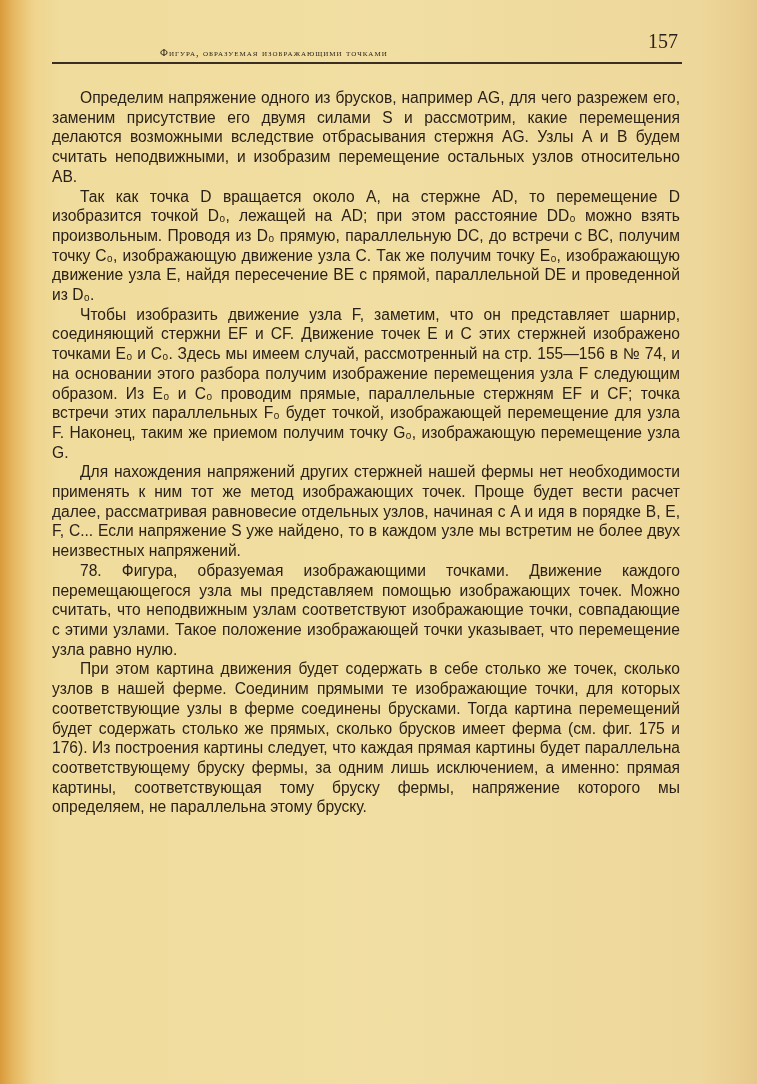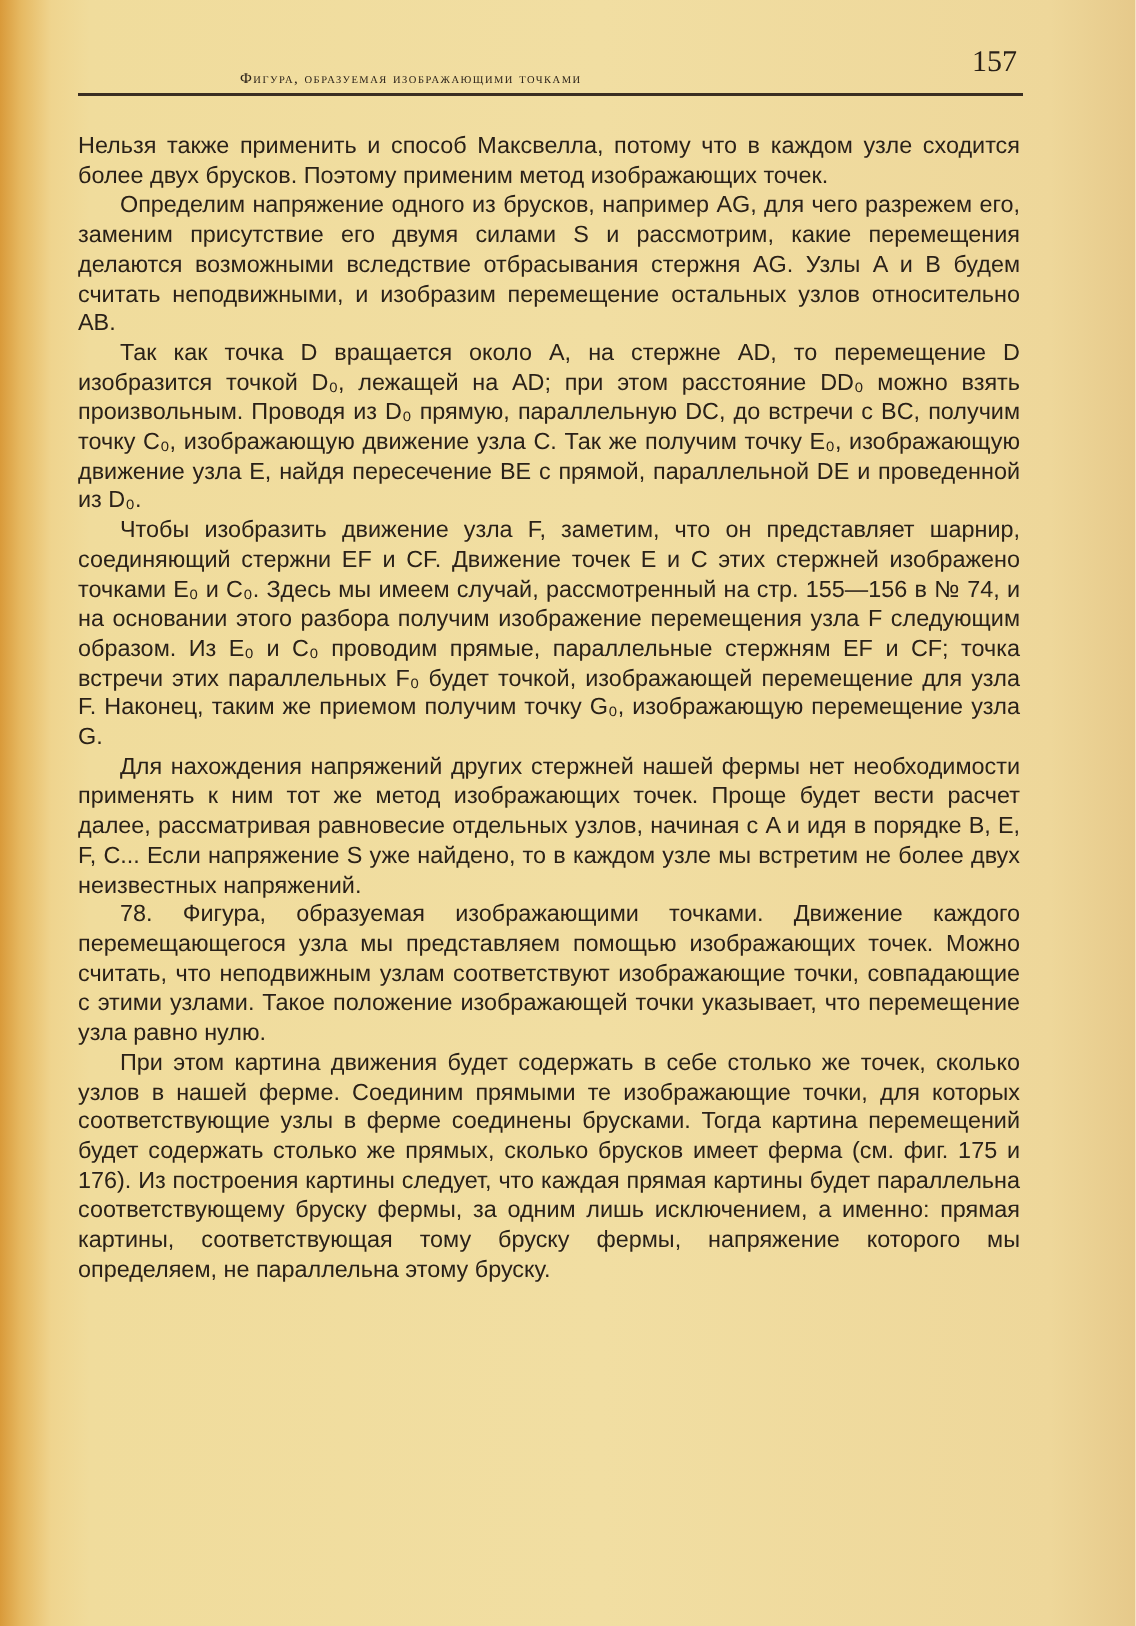--- a/index.html
+++ b/index.html
@@ -35,20 +35,19 @@
 </style>
 </head>
 <body>
 
 <div class="page-header">
   <span class="running-title">Фигура, образуемая изображающими точками</span>
   <span class="page-number">157</span>
 </div>
 
 <div class="body-text">
-  <p class="para">Нельзя также применить и способ Максвелла, потому что в каждом узле сходится более двух брусков. Поэтому применим метод изображающих точек.</p>
   <p class="para indent">Определим напряжение одного из брусков, например AG, для чего разрежем его, заменим присутствие его двумя силами S и рассмотрим, какие перемещения делаются возможными вследствие отбрасывания стержня AG. Узлы A и B будем считать неподвижными, и изобразим перемещение остальных узлов относительно AB.</p>
   <p class="para indent">Так как точка D вращается около A, на стержне AD, то перемещение D изобразится точкой D₀, лежащей на AD; при этом расстояние DD₀ можно взять произвольным. Проводя из D₀ прямую, параллельную DC, до встречи с BC, получим точку C₀, изображающую движение узла C. Так же получим точку E₀, изображающую движение узла E, найдя пересечение BE с прямой, параллельной DE и проведенной из D₀.</p>
   <p class="para indent">Чтобы изобразить движение узла F, заметим, что он представляет шарнир, соединяющий стержни EF и CF. Движение точек E и C этих стержней изображено точками E₀ и C₀. Здесь мы имеем случай, рассмотренный на стр. 155—156 в № 74, и на основании этого разбора получим изображение перемещения узла F следующим образом. Из E₀ и C₀ проводим прямые, параллельные стержням EF и CF; точка встречи этих параллельных F₀ будет точкой, изображающей перемещение для узла F. Наконец, таким же приемом получим точку G₀, изображающую перемещение узла G.</p>
   <p class="para indent">Для нахождения напряжений других стержней нашей фермы нет необходимости применять к ним тот же метод изображающих точек. Проще будет вести расчет далее, рассматривая равновесие отдельных узлов, начиная с A и идя в порядке B, E, F, C... Если напряжение S уже найдено, то в каждом узле мы встретим не более двух неизвестных напряжений.</p>
   <p class="para indent">78. Фигура, образуемая изображающими точками. Движение каждого перемещающегося узла мы представляем помощью изображающих точек. Можно считать, что неподвижным узлам соответствуют изображающие точки, совпадающие с этими узлами. Такое положение изображающей точки указывает, что перемещение узла равно нулю.</p>
   <p class="para indent">При этом картина движения будет содержать в себе столько же точек, сколько узлов в нашей ферме. Соединим прямыми те изображающие точки, для которых соответствующие узлы в ферме соединены брусками. Тогда картина перемещений будет содержать столько же прямых, сколько брусков имеет ферма (см. фиг. 175 и 176). Из построения картины следует, что каждая прямая картины будет параллельна соответствующему бруску фермы, за одним лишь исключением, а именно: прямая картины, соответствующая тому бруску фермы, напряжение которого мы определяем, не параллельна этому бруску.</p>
 </div>
 
 </body></html>

